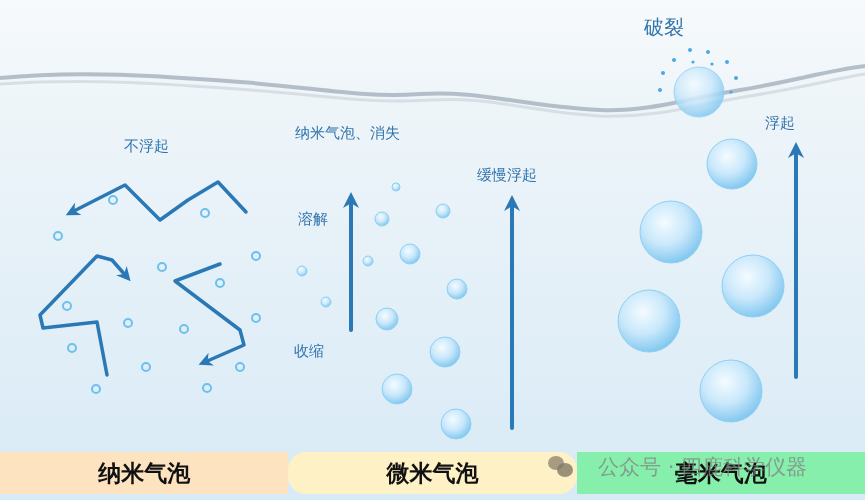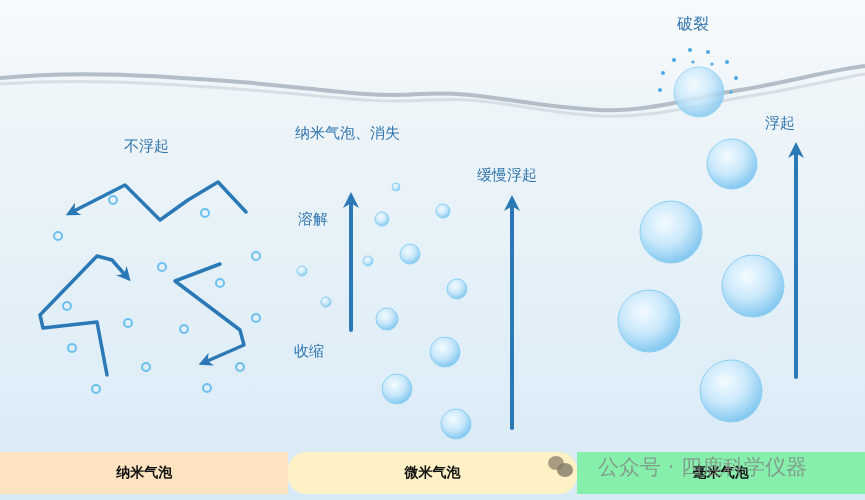--- a/index.html
+++ b/index.html
@@ -2,21 +2,21 @@
 <html><head>
 <meta charset="utf-8">
 <style>
   html, body { margin:0; padding:0; }
   body { width:865px; height:500px; overflow:hidden; position:relative;
          font-family:"DejaVu Sans", sans-serif; background:#eef4f8; }
   .scene { position:absolute; left:0; top:0; width:865px; height:500px; }
   .label { position:absolute; color:#2f73ad; font-size:15px; white-space:nowrap; }
   .footer { position:absolute; left:0; top:452px; width:865px; height:42px; display:flex; }
   .cell { flex:1; display:flex; align-items:center; justify-content:center;
-          font-weight:bold; font-size:14px; color:#111; }
+          font-weight:bold; font-size:23px; color:#111; }
   .wm { position:absolute; left:548px; top:454px; height:26px; display:flex; align-items:center;
         gap:24px; color:rgba(130,130,130,0.75); font-size:21px; }
 </style>
 </head>
 <body>
 
 <svg class="scene" width="865" height="500" viewBox="0 0 865 500">
   <defs>
     <linearGradient id="water" x1="0" y1="0" x2="0" y2="1">
       <stop offset="0" stop-color="#f7fafc"></stop>
@@ -107,21 +107,21 @@
       <circle cx="731" cy="92" r="1.6"></circle>
     </g>
   </g>
 </svg>
 
 <div class="label" style="left:124px;top:137px;">不浮起</div>
 <div class="label" style="left:295px;top:124px;">纳米气泡、消失</div>
 <div class="label" style="left:298px;top:210px;">溶解</div>
 <div class="label" style="left:294px;top:342px;">收缩</div>
 <div class="label" style="left:477px;top:166px;font-family:Liberation Mono, monospace;">缓慢浮起</div>
-<div class="label" style="left:677px;top:14px;font-size:16px;">破裂</div>
+<div class="label" style="left:644px;top:14px;font-size:20px;">破裂</div>
 <div class="label" style="left:765px;top:114px;">浮起</div>
 
 <div class="footer">
   <div class="cell" style="background:#fde3c0;">纳米气泡</div>
   <div class="cell" style="background:#fdf1c5;border-radius:18px;">微米气泡</div>
   <div class="cell" style="background:#86efac;">毫米气泡</div>
 </div>
 
 <div class="wm">
   <span style="display:inline-block;width:26px;height:22px;position:relative;">

